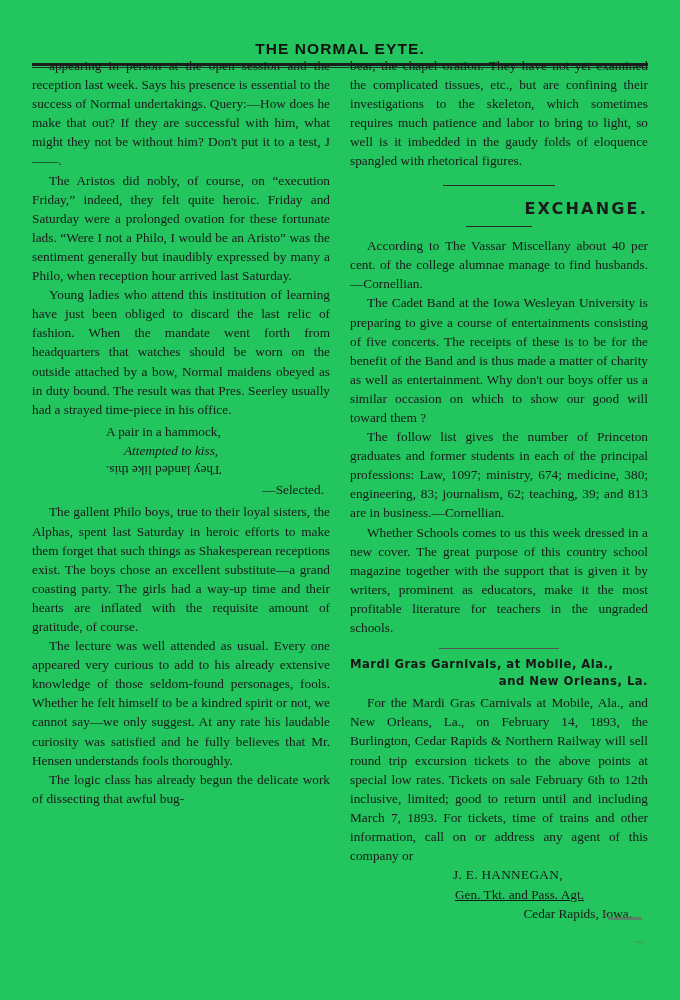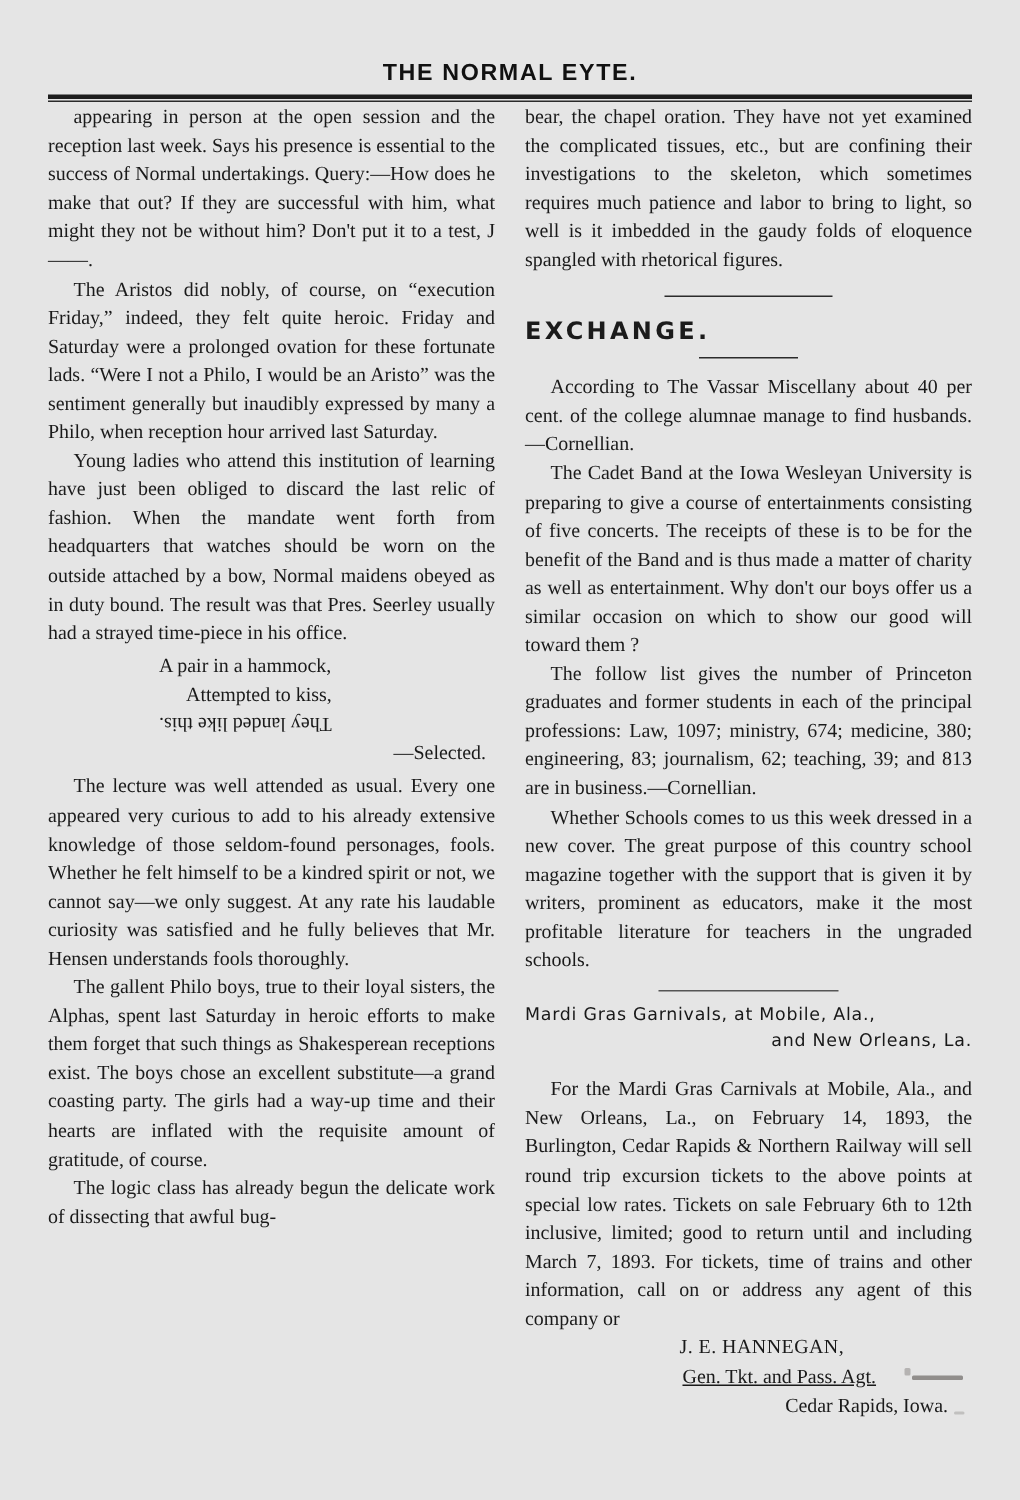--- a/index.html
+++ b/index.html
@@ -14,21 +14,21 @@
     overflow: hidden;
     font-family: "Liberation Serif", "DejaVu Serif", serif;
     color: #1a1a1a;
   }
 
   .page {
     position: absolute;
     left: 0; top: 0;
     width: 680px;
     height: 1000px;
-    background: #e5e5e5;
+    background: #22c55e;
   }
 
   
   .masthead {
     position: absolute;
     left: 0;
     top: 40px;
     width: 680px;
     text-align: center;
   }
@@ -51,21 +51,21 @@
   }
   .rule-gap { height: 1.6px; }
   .rule-thin {
     height: 1.1px;
     background: #2a2a2a;
   }
 
   
   .col {
     position: absolute;
-    top: 68px;
+    top: 56px;
     width: 298px;
     font-size: 13.3px;
     line-height: 19.1px;
     text-align: justify;
     text-justify: inter-word;
     -webkit-hyphens: none;
     hyphens: none;
   }
   .col-left  { left: 32px; }
   .col-right { left: 350px; }
@@ -81,39 +81,39 @@
     margin: 3px 0 3px 0;
     text-indent: 0;
     text-align: left;
     line-height: 19.4px;
   }
   .poem .ln {
     display: block;
     white-space: pre;
   }
   .poem .l1 { padding-left: 74px; }
-  .poem .l2 { padding-left: 92px; }
+  .poem .l2 { padding-left: 92px; font-style: italic; }
   .poem .l3 { padding-left: 58px; }
   .poem .l4 {
     padding-left: 74px;
   }
   .poem .flip {
     display: inline-block;
     transform: rotate(180deg);
   }
   .poem .attrib {
     display: block;
     text-align: right;
     padding-right: 6px;
   }
 
   
   .exchange-head {
     margin: 14px 0 9px 0;
-    text-align: left;
+    text-align: right;
   }
   .exchange-rule-top,
   .exchange-rule-bot {
     margin: 0 auto;
     background: #2b2b2b;
   }
   .exchange-rule-top {
     width: 112px;
     height: 1.2px;
     margin-bottom: 13px;
@@ -134,26 +134,26 @@
   
   .ad-rule {
     width: 120px;
     height: 1.2px;
     background: #555;
     margin: 11px auto 7px auto;
   }
   .ad-head {
     font-family: "DejaVu Sans", "Liberation Sans", sans-serif;
     font-size: 11.6px;
-    font-weight: normal;
+    font-weight: bold;
     letter-spacing: 0.5px;
     line-height: 16.5px;
     text-align: center;
     color: #181818;
-    margin-bottom: 15px;
+    margin-bottom: 4px;
   }
   .ad-head .line1 { display: block; text-align: left; }
   .ad-head .line2 { display: block; text-align: right; }
 
   
   .sig {
     text-indent: 0;
     line-height: 19.6px;
   }
   .sig .sig-name {
@@ -222,22 +222,22 @@
     <p>The Aristos did nobly, of course, on “execution Friday,” indeed, they felt quite heroic. Friday and Saturday were a prolonged ovation for these fortunate lads. “Were I not a Philo, I would be an Aristo” was the sentiment generally but inaudibly expressed by many a Philo, when reception hour arrived last Saturday.</p>
     <p>Young ladies who attend this institution of learning have just been obliged to discard the last relic of fashion. When the mandate went forth from headquarters that watches should be worn on the outside attached by a bow, Normal maidens obeyed as in duty bound. The result was that Pres. Seerley usually had a strayed time-piece in his office.</p>
 
     <div class="poem">
       <span class="ln l1">A pair in a hammock,</span>
       <span class="ln l2">Attempted to kiss,</span>
       <span class="ln l4"><span class="flip">They landed like this.</span></span>
       <span class="attrib">—Selected.</span>
     </div>
 
+    <p>The gallent Philo boys, true to their loyal sisters, the Alphas, spent last Saturday in heroic efforts to make them forget that such things as Shakesperean receptions exist. The boys chose an excellent substitute—a grand coasting party. The girls had a way-up time and their hearts are inflated with the requisite amount of gratitude, of course.</p>
     <p>The lecture was well attended as usual. Every one appeared very curious to add to his already extensive knowledge of those seldom-found personages, fools. Whether he felt himself to be a kindred spirit or not, we cannot say—we only suggest. At any rate his laudable curiosity was satisfied and he fully believes that Mr. Hensen understands fools thoroughly.</p>
-    <p>The gallent Philo boys, true to their loyal sisters, the Alphas, spent last Saturday in heroic efforts to make them forget that such things as Shakesperean receptions exist. The boys chose an excellent substitute—a grand coasting party. The girls had a way-up time and their hearts are inflated with the requisite amount of gratitude, of course.</p>
     <p>The logic class has already begun the delicate work of dissecting that awful bug-</p>
 
   </div>
 
   <div class="col col-right">
 
     <p class="noindent">bear, the chapel oration. They have not yet examined the complicated tissues, etc., but are confining their investigations to the skeleton, which sometimes requires much patience and labor to bring to light, so well is it imbedded in the gaudy folds of eloquence spangled with rhetorical figures.</p>
 
     <div class="exchange-head">
       <div class="exchange-rule-top"></div>

